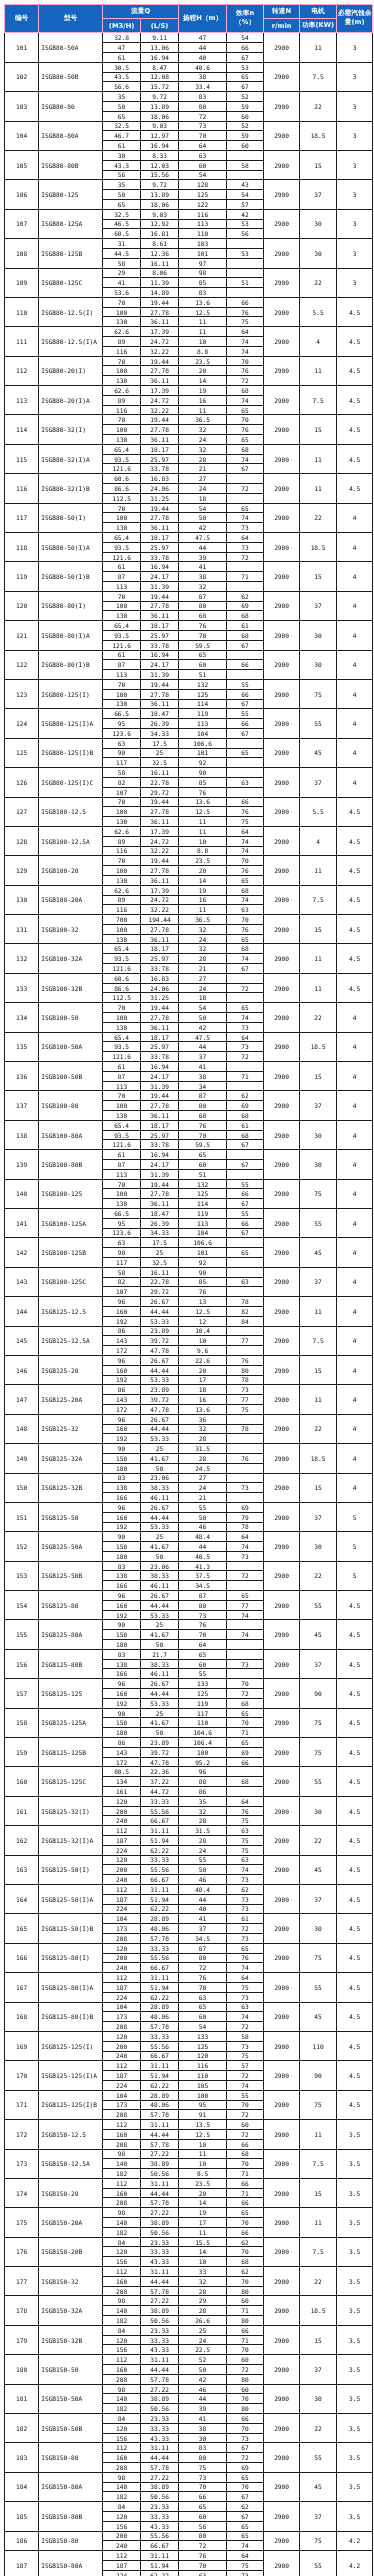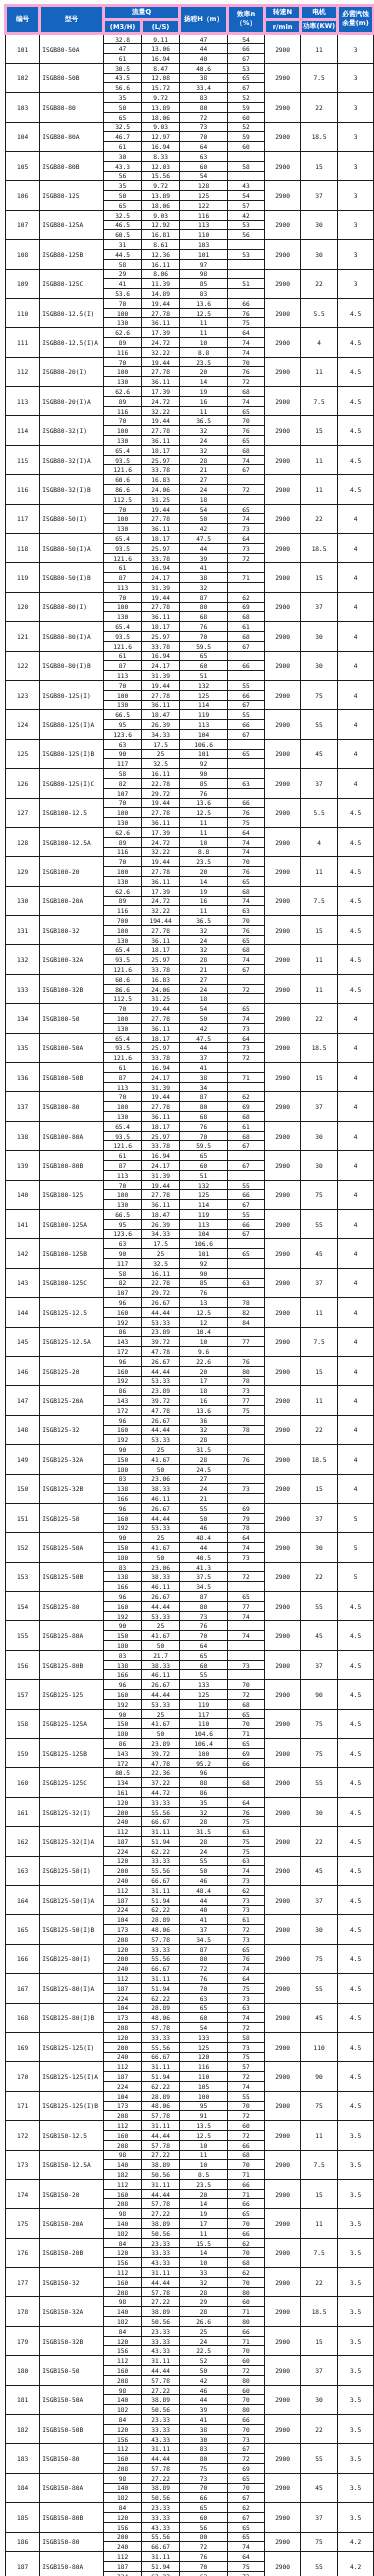--- a/index.html
+++ b/index.html
@@ -25,21 +25,21 @@
     vertical-align:middle;
     overflow:hidden;
     white-space:nowrap;
     box-sizing:border-box;
   }
   table.pump td.model{ text-align:left; padding-left:2.1px; }
   table.pump tr.block-start td{ border-top:1px solid #111; }
   table.pump th{
     background:var(--accent,#1565c0);
     color:#ffffff;
-    border:3px solid #f9a8d4;
+    border:1px solid #f9a8d4;
     font-size:6.7px;
     font-weight:bold;
     height:14.4px;
     padding:0 0.5px;
     text-align:center;
     vertical-align:middle;
     box-sizing:border-box;
     font-family:"DejaVu Sans","Liberation Sans",sans-serif;
   }
   table.pump{ border:1px solid #111; }

